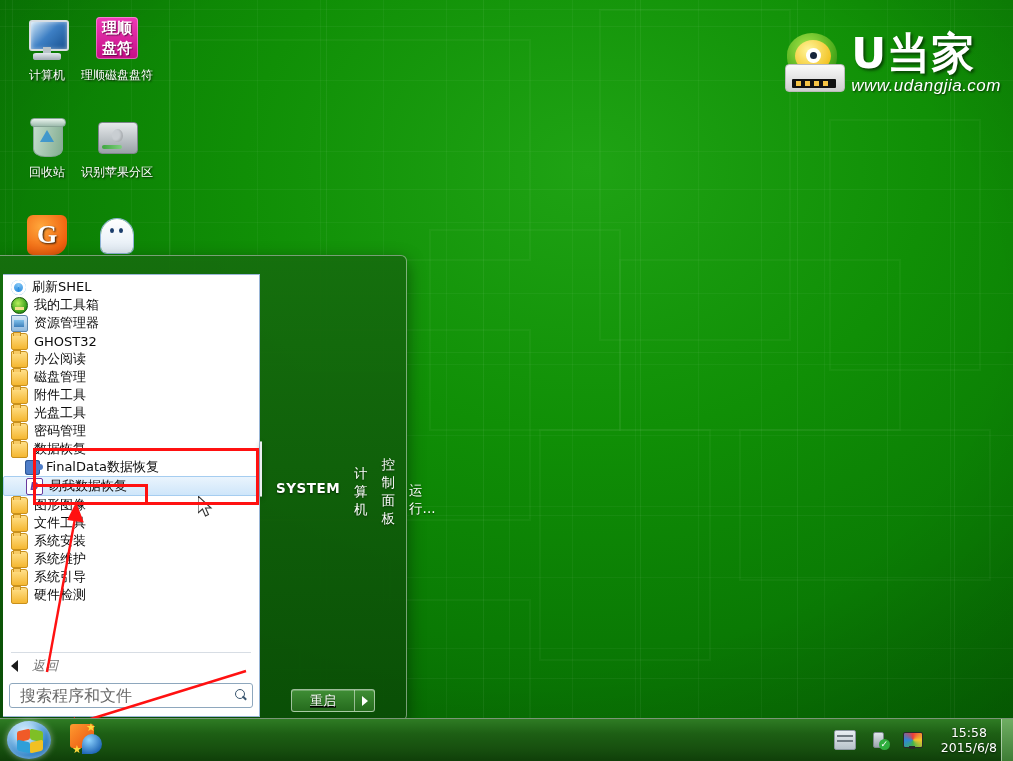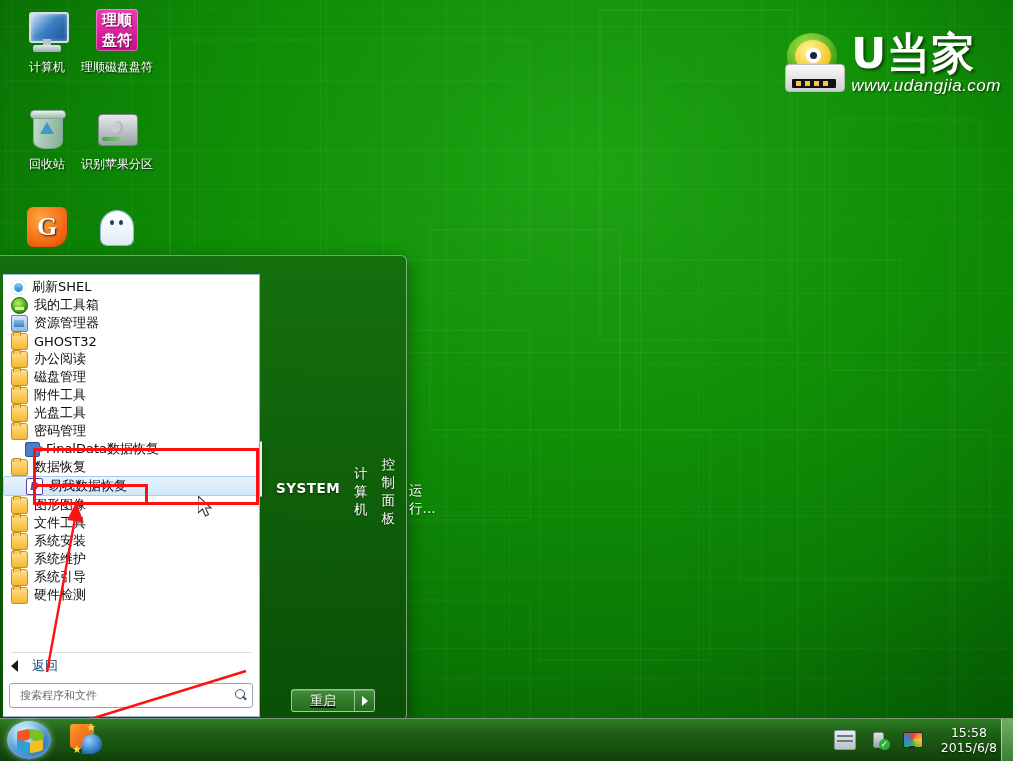--- a/index.html
+++ b/index.html
@@ -42,21 +42,21 @@
     position: absolute;
     width: 86px;
     text-align: center;
     color: #fff;
     font-size: 12px;
     line-height: 14px;
     text-shadow: 1px 1px 2px rgba(0,0,0,.85);
   }
   .desk-icon .glyph {
     width: 48px; height: 48px;
-    margin: 0 auto 4px auto;
+    margin: 8px auto 4px auto;
     position: relative;
   }
   .desk-icon .lbl { display: block; }
 
   
   .ic-monitor .scr {
     position:absolute; left:6px; top:4px; width:36px; height:27px;
     background: linear-gradient(135deg,#cfe6f7 0%, #3d7fc4 48%, #17508f 100%);
     border: 2px solid #d7dde2; border-radius: 3px;
     box-shadow: inset 0 0 4px rgba(255,255,255,.5);
@@ -259,37 +259,37 @@
   .i-dletter {
     background:#ffffff; border:1px solid #6a3a9e; border-radius:2px;
     color:#6a3a9e; font-size:10px; font-weight:bold; font-style:italic;
     display:flex; align-items:center; justify-content:center; line-height:13px;
   }
   #menu-divider {
     height:1px; background:#d7dde4; margin:4px 8px 0 8px;
   }
   #back-row {
     display:flex; align-items:center; height:26px; padding-left:8px;
-    font-size:13px; color:#0c4a6e; cursor:default;
+    font-size:13px; color:#737373; cursor:default;font-style:italic;
   }
   #back-row .tri {
     width:0;height:0;
     border-top:6px solid transparent;border-bottom:6px solid transparent;border-right:7px solid #1b1b1b;
     margin-right:14px;
   }
   #search-wrap {
     padding:4px 6px 8px 6px; background:#fff;
   }
   #search-box {
     height:23px; border:1px solid #8ea7bd; border-radius:3px;
     display:flex; align-items:center; padding:0 4px 0 8px;
     background:#fff;
   }
   #search-box input {
-    border:none; outline:none; flex:1; font-size:11px; color:#333;
+    border:none; outline:none; flex:1; font-size:16px; color:#333;
     font-family:"DejaVu Sans","Liberation Sans",sans-serif;
     background:transparent;
   }
   #search-box input::placeholder { color:#6a6a6a; }
   .search-glyph {
     width:14px;height:14px;position:relative;flex:0 0 14px;
   }
   .search-glyph:before {
     content:""; position:absolute; left:1px; top:0; width:8px;height:8px;
     border:1.6px solid #3a566f; border-radius:50%;
@@ -592,27 +592,27 @@
           <span>附件工具</span>
         </div>
         <div class="m-item">
           <span class="mi i-folder"></span>
           <span>光盘工具</span>
         </div>
         <div class="m-item">
           <span class="mi i-folder"></span>
           <span>密码管理</span>
         </div>
+        <div class="m-item">
+          <span class="mi i-folder"></span>
+          <span>数据恢复</span>
+        </div>
         <div class="m-item sub">
           <span class="mi i-puzzle"></span>
           <span>FinalData数据恢复</span>
-        </div>
-        <div class="m-item">
-          <span class="mi i-folder"></span>
-          <span>数据恢复</span>
         </div>
         <div class="m-item sub selected">
           <span class="mi i-dletter">D</span>
           <span>易我数据恢复</span>
         </div>
         <div class="m-item">
           <span class="mi i-folder"></span>
           <span>图形图像</span>
         </div>
         <div class="m-item">

